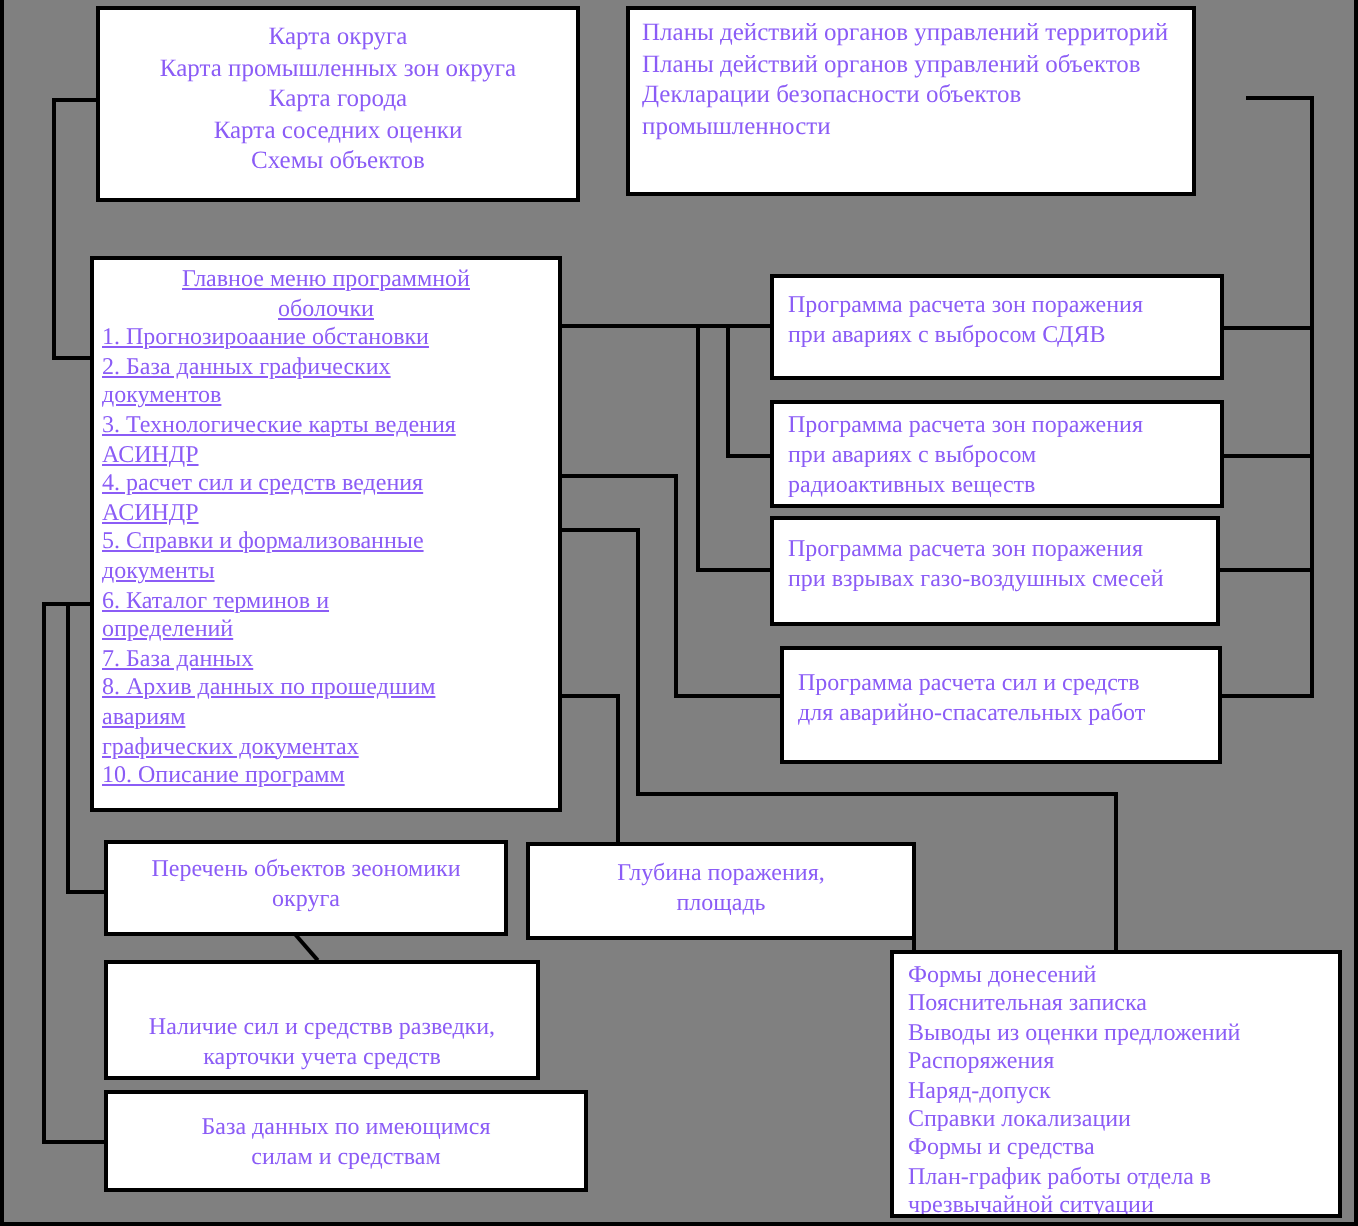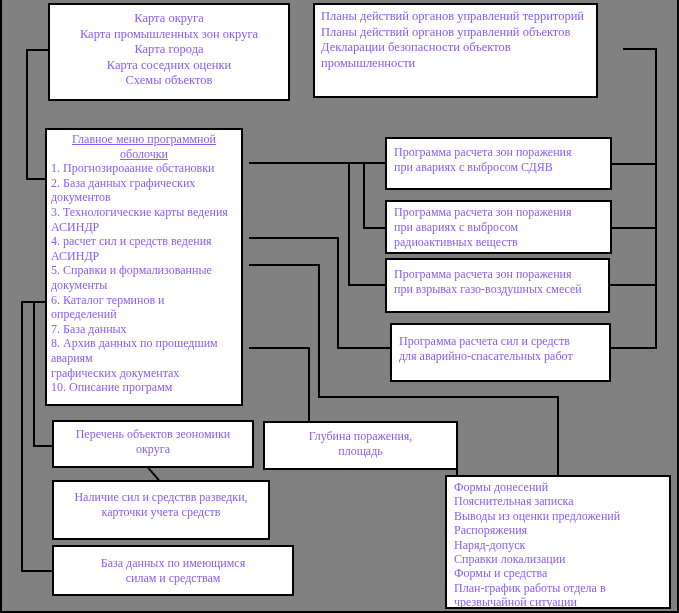--- a/index.html
+++ b/index.html
@@ -71,21 +71,21 @@
       <div>Схемы объектов</div>
     </div>
 
   <div class="box" style="left:313px;top:3px;width:285px;height:95px;padding:4px 6px;font-size:12.5px;line-height:15.5px;">
       <div>Планы действий органов управлений территорий</div>
       <div>Планы действий органов управлений объектов</div>
       <div>Декларации безопасности объектов</div>
       <div>промышленности</div>
     </div>
 
-  <div class="box" style="left:45px;top:128px;width:198px;height:278px;padding:2px 4px;line-height:14.6px;">
+  <div class="box" style="left:45px;top:128px;width:236px;height:278px;padding:2px 4px;line-height:14.6px;text-decoration:underline;">
     <div class="menu-title">
         <div>Главное меню программной</div>
         <div>оболочки</div>
       </div>
     <div>
         <div>1. Прогнозироаание обстановки</div>
         <div>2. База данных графических</div>
         <div>документов</div>
         <div>3. Технологические карты ведения</div>
         <div>АСИНДР</div>
@@ -122,21 +122,21 @@
   <div class="box" style="left:390px;top:323px;width:221px;height:59px;padding:9px 7px;">
       <div>Программа расчета сил и средств</div>
       <div>для аварийно-спасательных работ</div>
     </div>
 
   <div class="box center" style="left:52px;top:420px;width:202px;height:48px;padding-top:5px;">
       <div>Перечень объектов зеономики</div>
       <div>округа</div>
     </div>
 
-  <div class="box center" style="left:52px;top:480px;width:218px;height:60px;padding-top:8px;">
+  <div class="box center" style="left:52px;top:480px;width:218px;height:60px;padding-top:24px;">
       <div>Наличие сил  и средствв разведки,</div>
       <div>карточки учета средств</div>
     </div>
 
   <div class="box center" style="left:52px;top:545px;width:242px;height:51px;padding-top:9px;">
       <div>База данных по имеющимся</div>
       <div>силам и средствам</div>
     </div>
 
   <div class="box center" style="left:263px;top:421px;width:195px;height:49px;padding-top:6px;">

